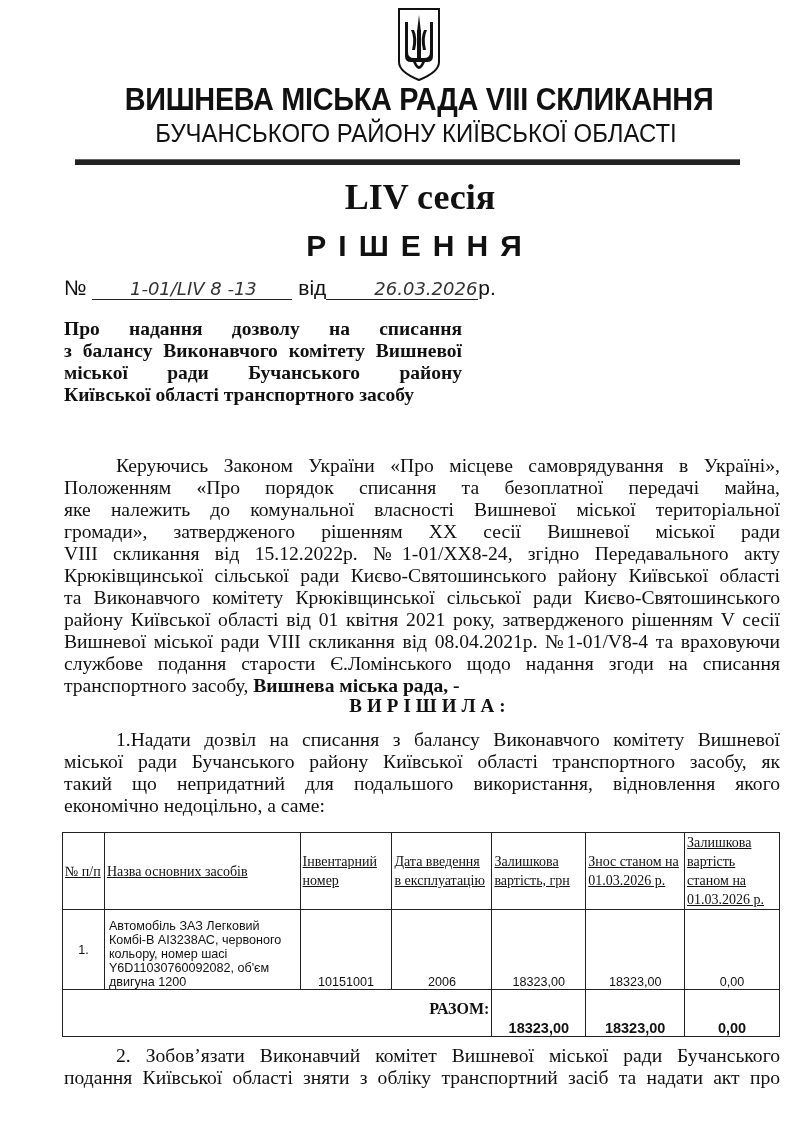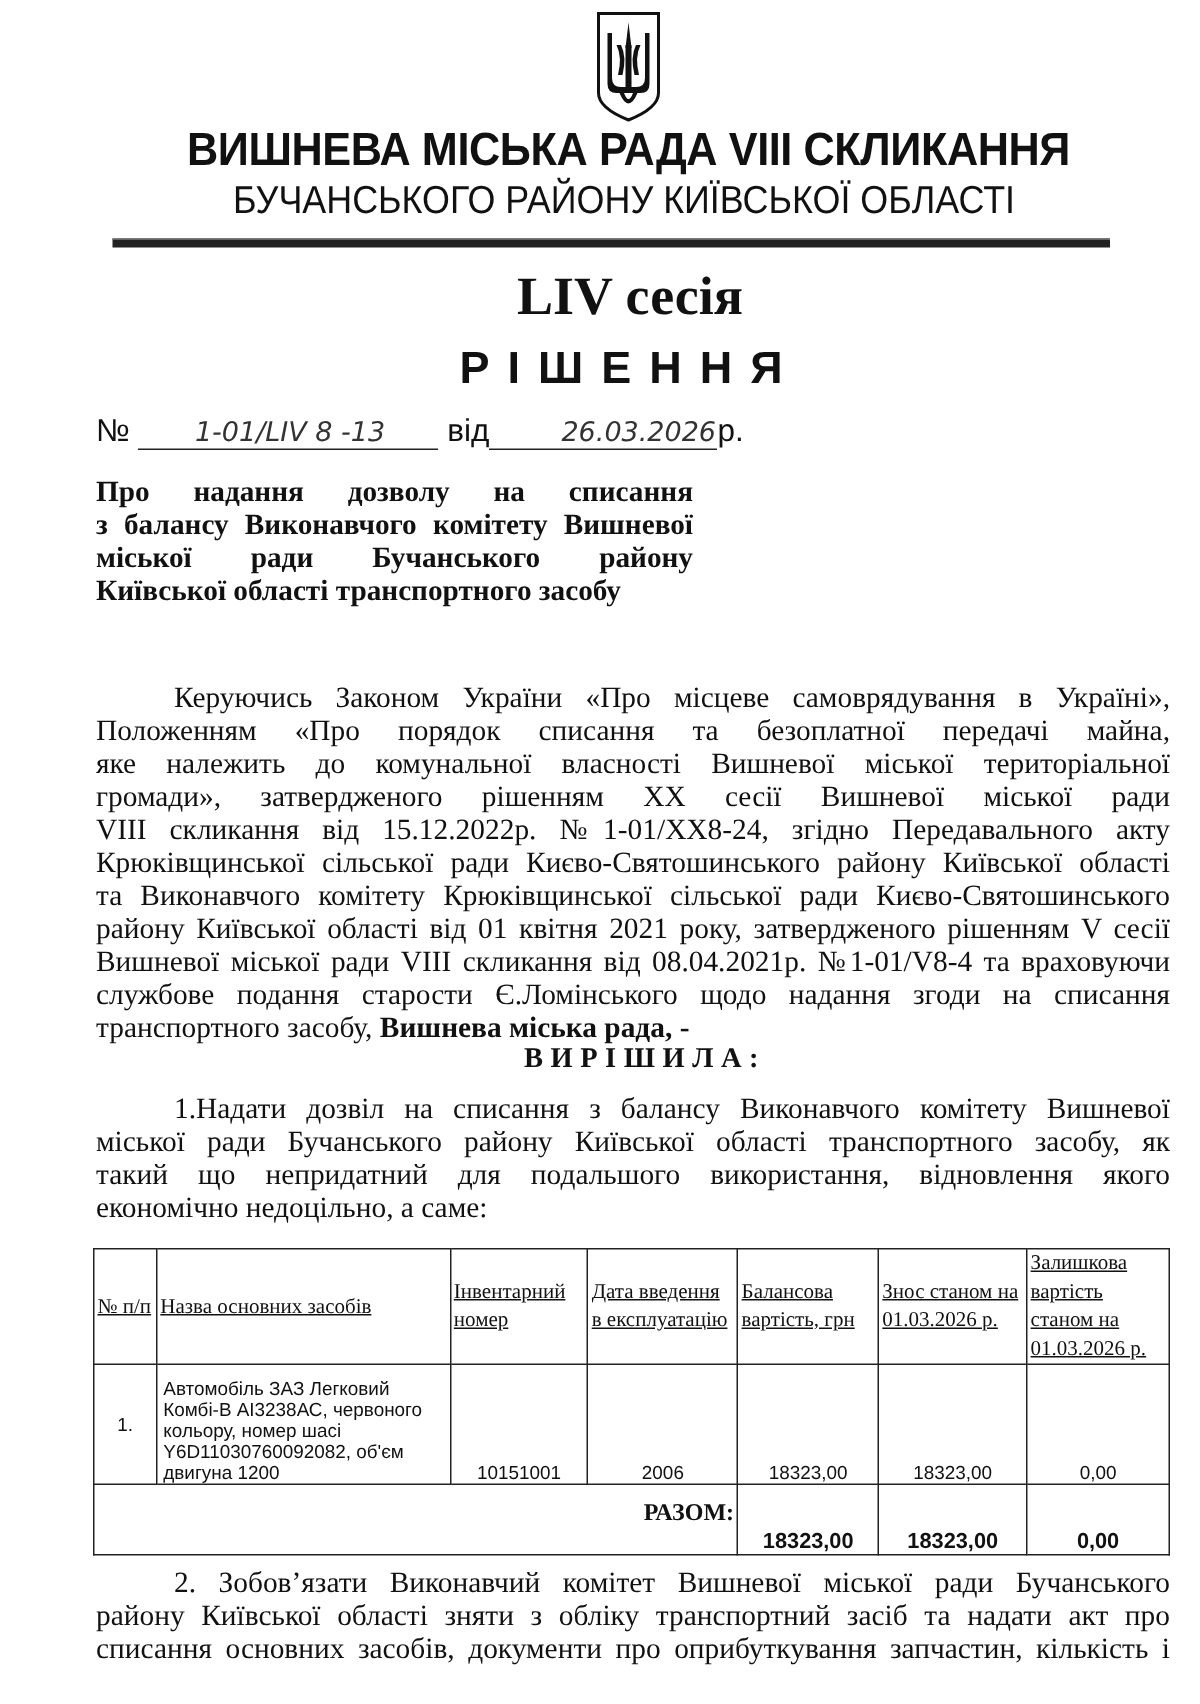--- a/index.html
+++ b/index.html
@@ -103,21 +103,21 @@
       <col style="width:94px">
       <col style="width:99px">
       <col style="width:95px">
   </colgroup>
   <tbody>
       <tr>
     <th>№ п/п</th>
     <th>Назва основних засобів</th>
     <th>Інвентарний номер</th>
     <th>Дата введення в експлуатацію</th>
-    <th>Балансова вартість, грн</th>
+    <th>Залишкова вартість, грн</th>
     <th>Знос станом на 01.03.2026 р.</th>
     <th>Залишкова вартість станом на 01.03.2026 р.</th>
   </tr>
   <tr>
     <td class="num">1.</td>
     <td class="name">Автомобіль ЗАЗ Легковий Комбі-В АІ3238АС, червоного кольору, номер шасі Y6D11030760092082, об'єм двигуна 1200</td>
     <td>10151001</td>
     <td>2006</td>
     <td>18323,00</td>
     <td>18323,00</td>
@@ -127,15 +127,14 @@
     <td class="label" colspan="4">РАЗОМ:</td>
     <td>18323,00</td>
     <td>18323,00</td>
     <td>0,00</td>
   </tr>
 </tbody>
   </table>
 
 <div id="item2" class="abs para">
   <span class="ln indent">2. Зобов’язати Виконавчий комітет Вишневої міської ради Бучанського</span>
-  <span class="ln">району Київської області зняти з обліку транспортний засіб та надати акт про</span>
-  <span class="ln">списання основних засобів, документи про оприбуткування запчастин, кількість і</span>
+  <span class="ln">подання Київської області зняти з обліку транспортний засіб та надати акт про</span>
 </div>
 
 </body></html>

